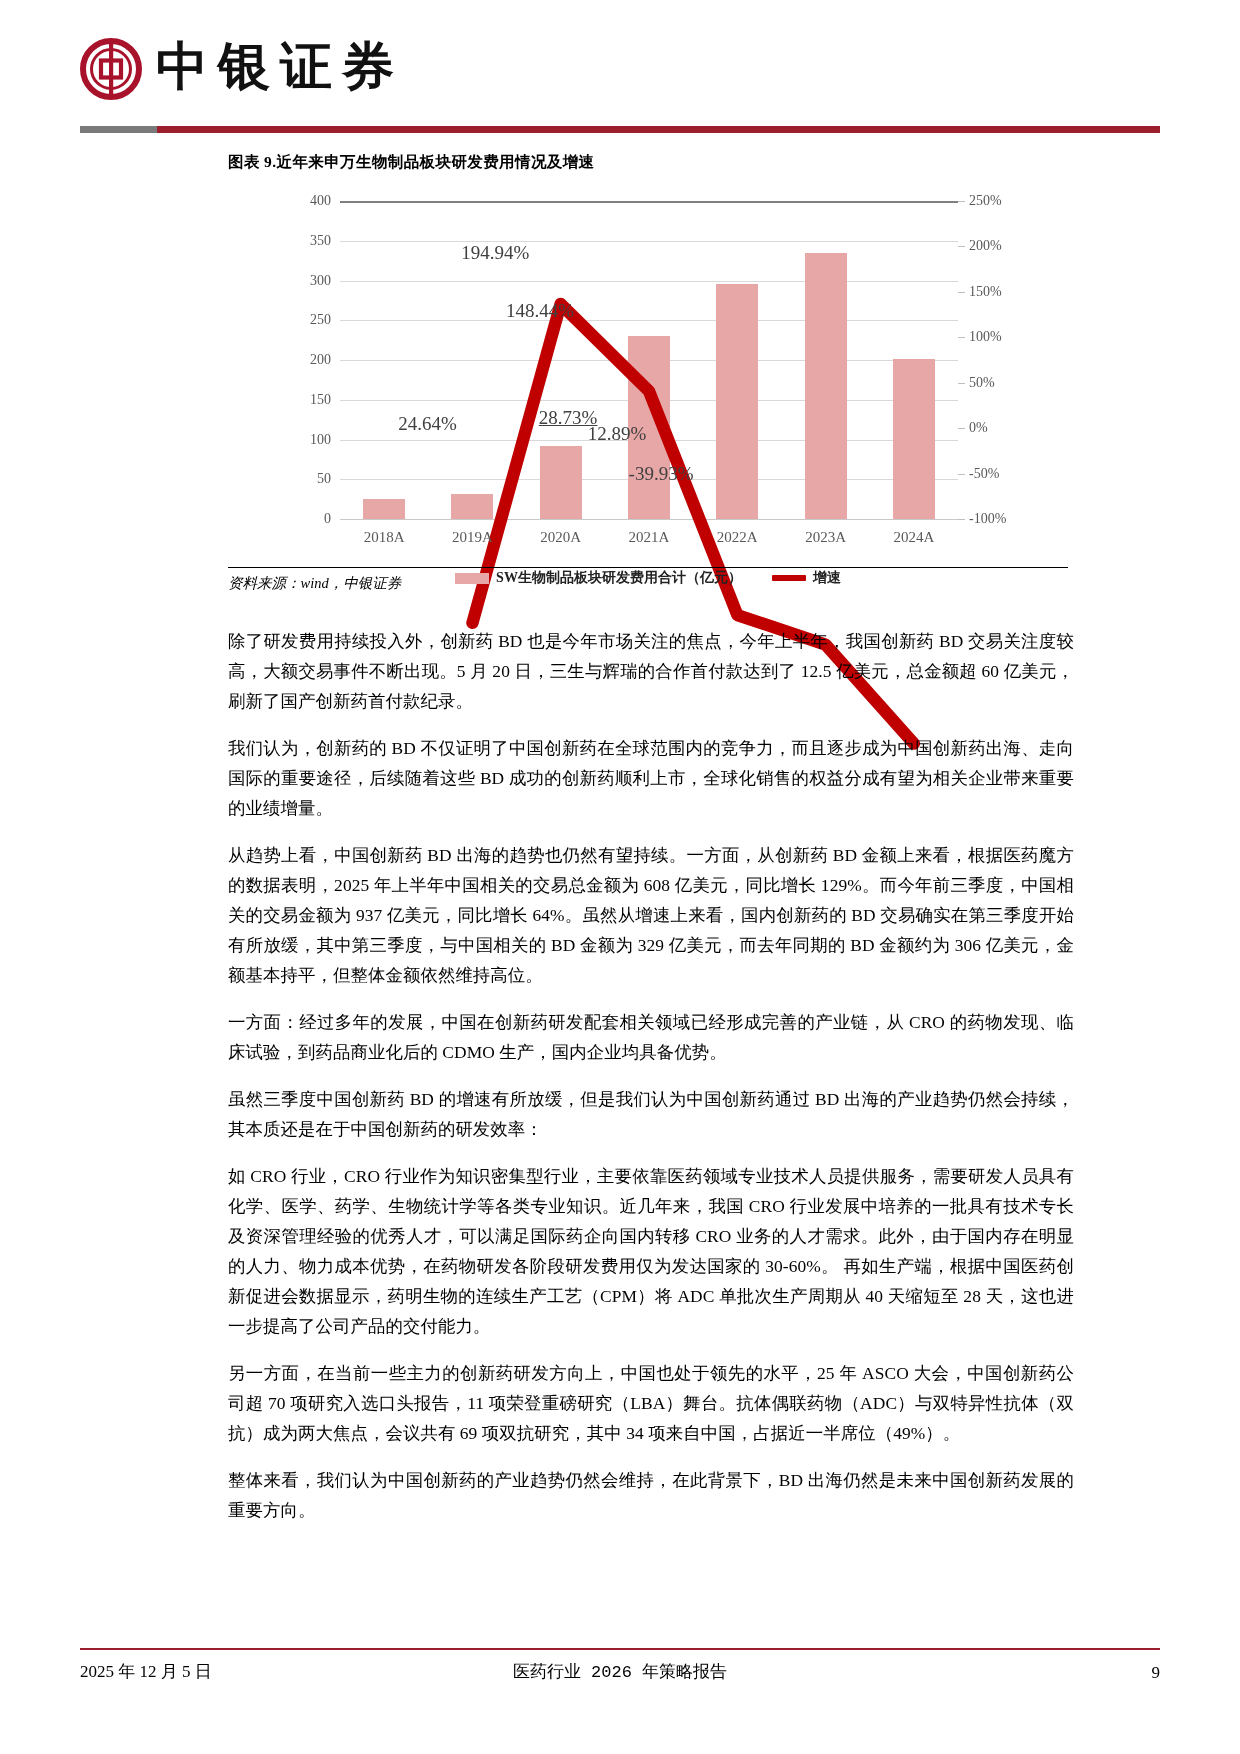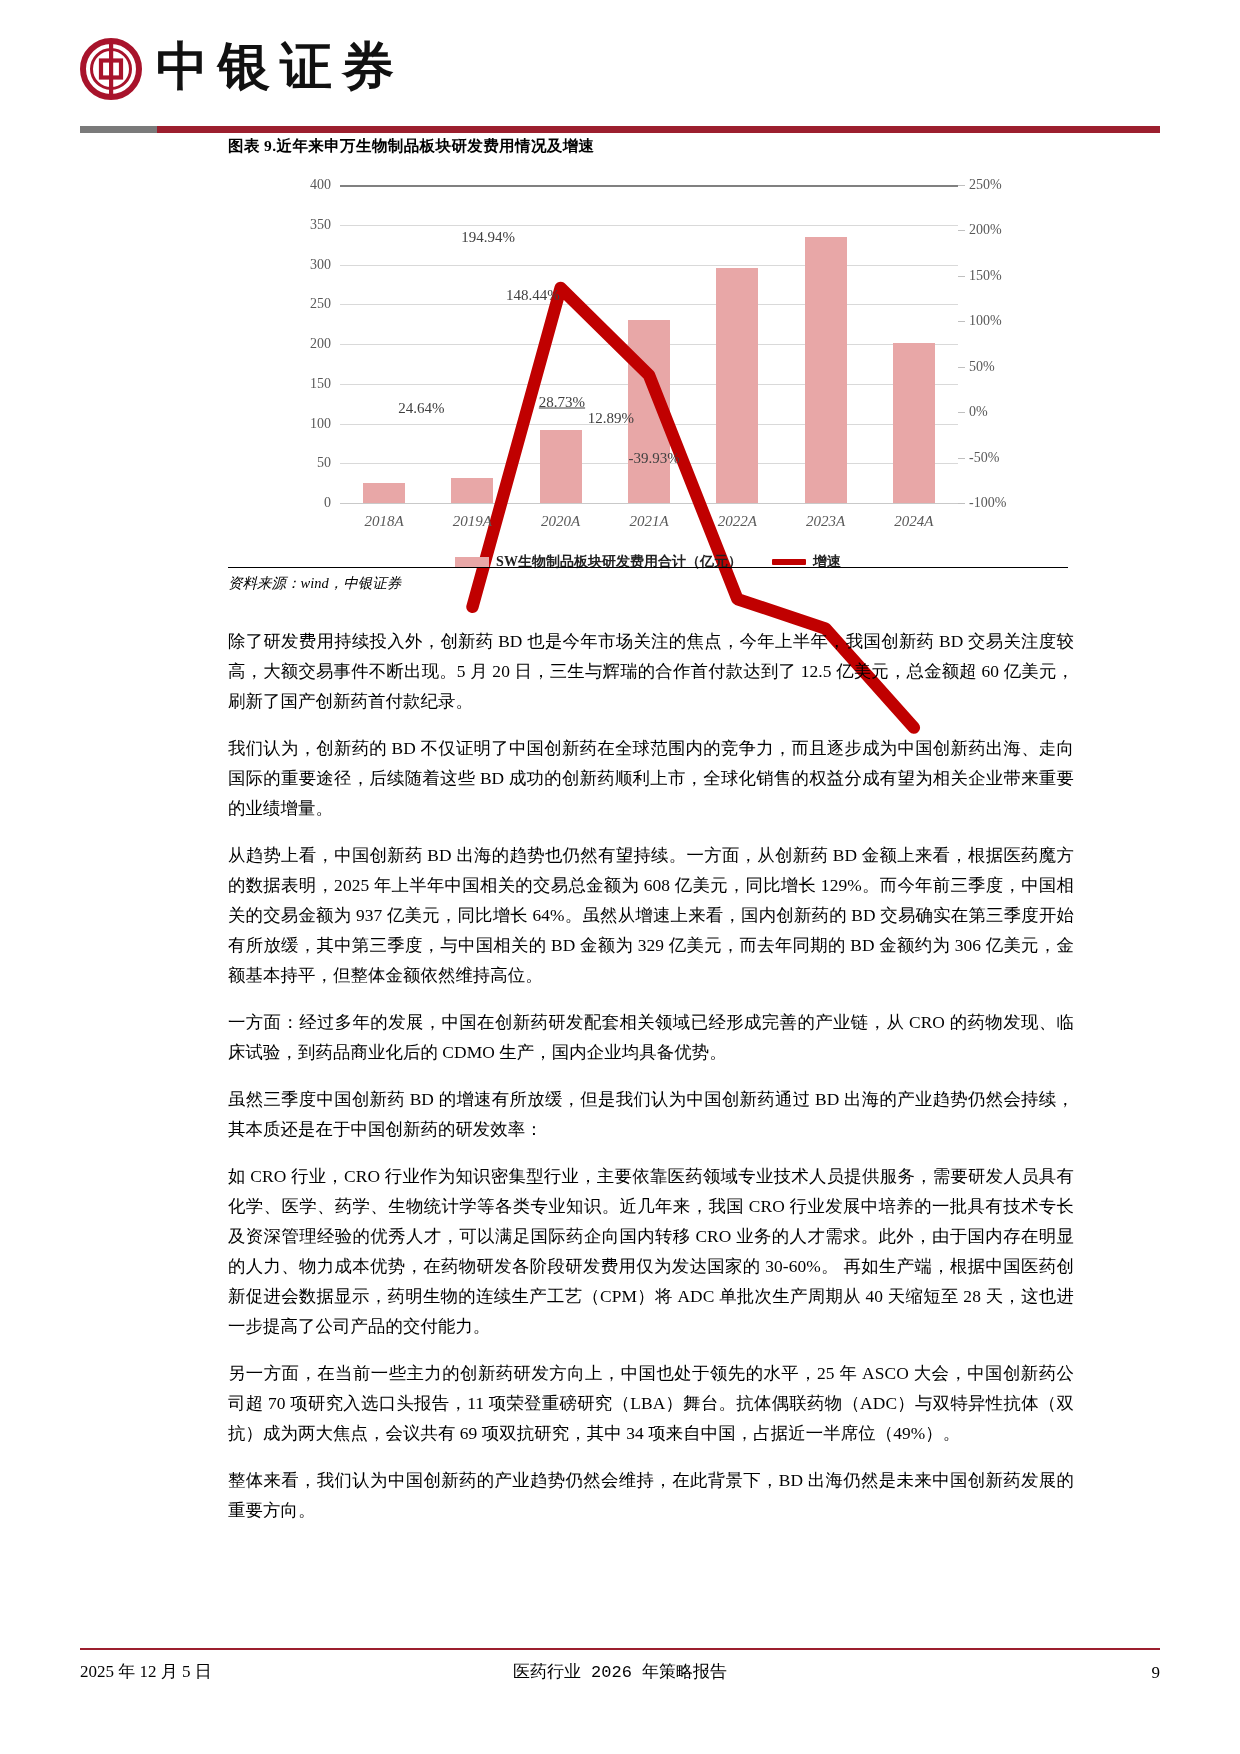--- a/index.html
+++ b/index.html
@@ -67,21 +67,21 @@
   .rule-red {
     flex: 1;
     height: 7px;
     background: #9c1f2e;
   }
 
   
   .figure {
     position: absolute;
     left: 228px;
-    top: 136px;
+    top: 152px;
     width: 840px;
   }
   .figure-title {
     font-family: "Liberation Serif", "DejaVu Serif", serif;
     font-size: 15.5px;
     font-weight: 700;
     color: #000;
     margin: 0 0 6px 0;
     letter-spacing: 0.4px;
   }
@@ -167,41 +167,40 @@
   }
 
   .line-svg {
     position: absolute;
     inset: 0;
     overflow: visible;
   }
 
   .pt-label {
     position: absolute;
-    font-size: 15px;
+    font-size: 19px;
     color: #404040;
     white-space: nowrap;
     font-family: "Liberation Serif", "DejaVu Serif", serif;
     transform: translateY(-50%);
   }
 
   .x-labels {
     position: absolute;
     left: 112px;
     right: 110px;
     top: 348px;
     display: flex;
   }
   .x-label {
     flex: 1 1 0;
     text-align: center;
     font-size: 15px;
     color: #595959;
     font-family: "Liberation Serif", "DejaVu Serif", serif;
-    font-style: italic;
   }
 
   .legend {
     position: absolute;
     left: 0;
     right: 0;
     top: 388px;
     display: flex;
     justify-content: center;
     align-items: center;

